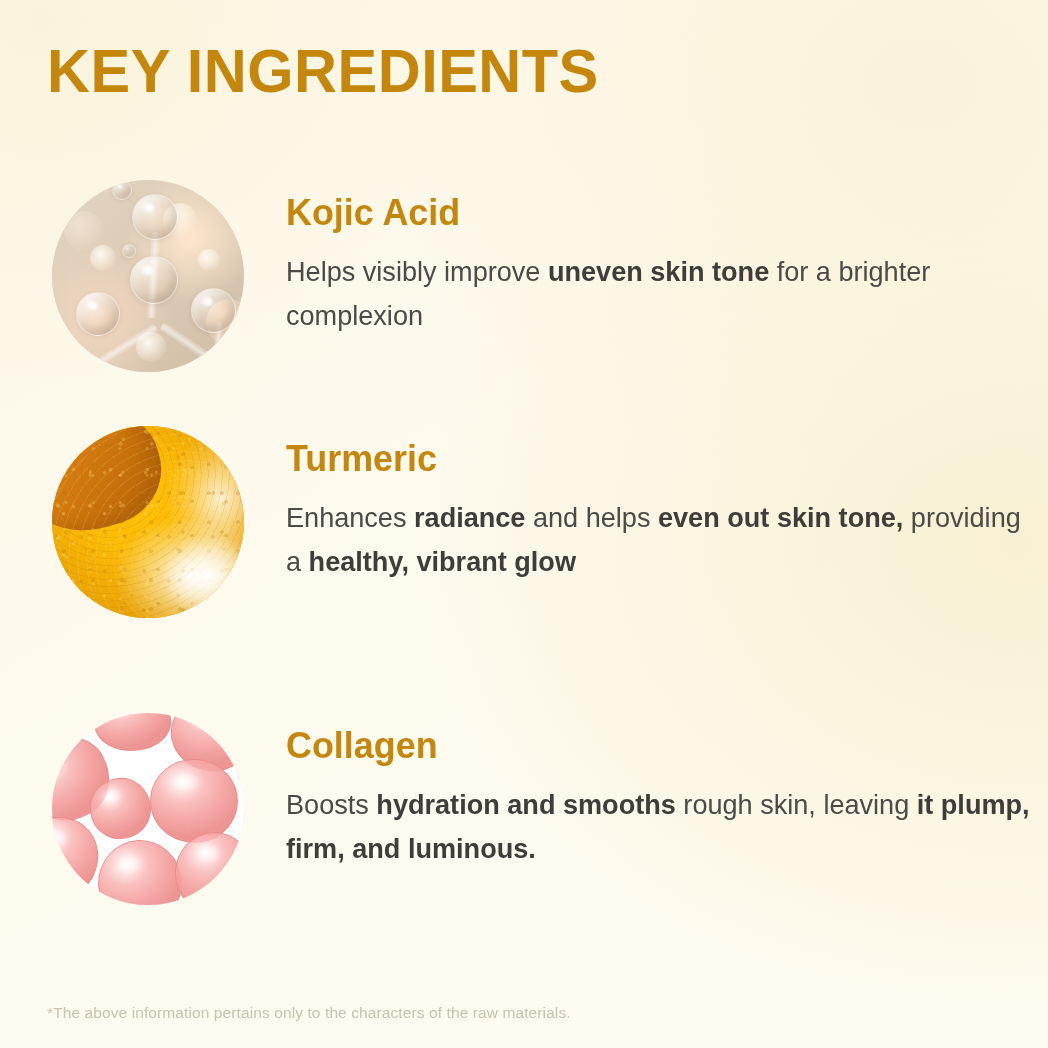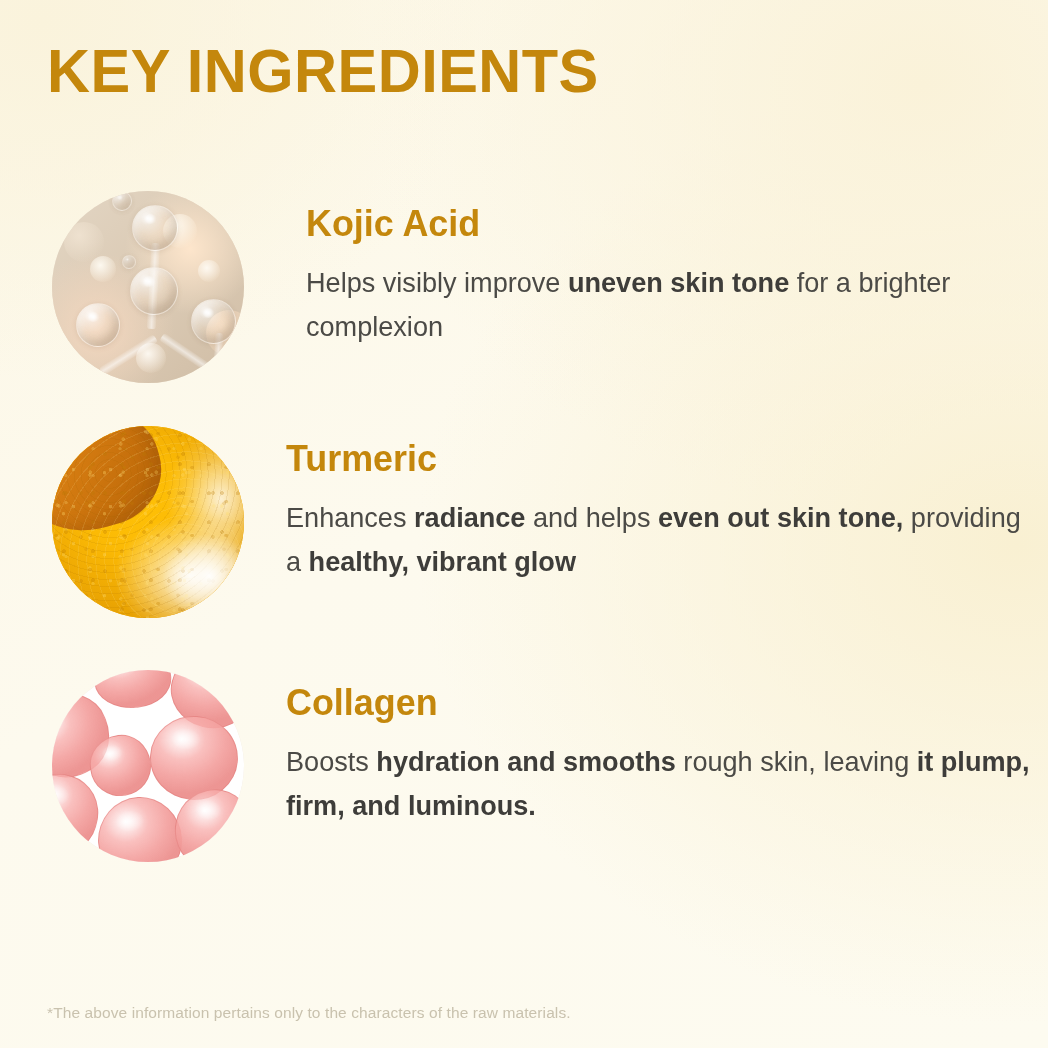--- a/index.html
+++ b/index.html
@@ -43,23 +43,23 @@
   }
 
   
   .row {
     position: absolute;
     left: 0;
     width: 1048px;
     display: flex;
     align-items: flex-start;
   }
-  #row-0 { top: 191px; gap: 20px; }
+  #row-0 { top: 180px; }
   #row-1 { top: 426px; }
-  #row-2 { top: 670px; justify-content: space-between; }
+  #row-2 { top: 713px; justify-content: space-between; }
 
   .thumb {
     position: relative;
     flex: 0 0 auto;
     width: 192px;
     height: 192px;
     margin-left: 52px;
     border-radius: 50%;
     overflow: hidden;
     background: #EFE3D2;

